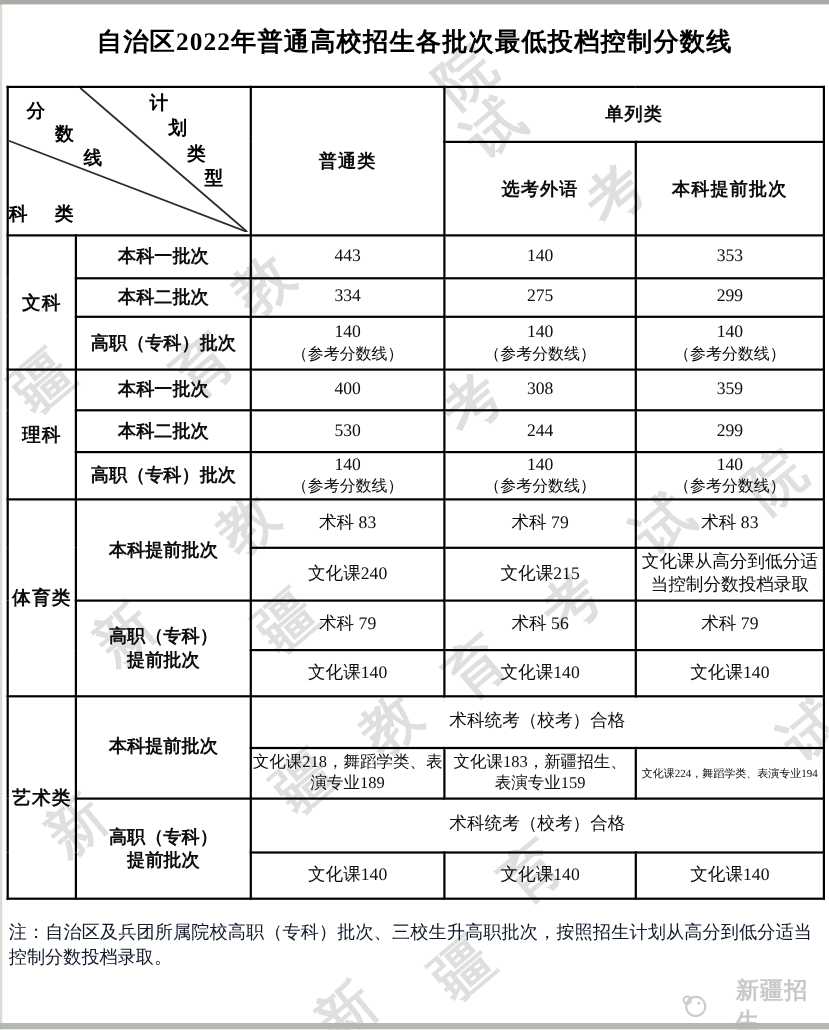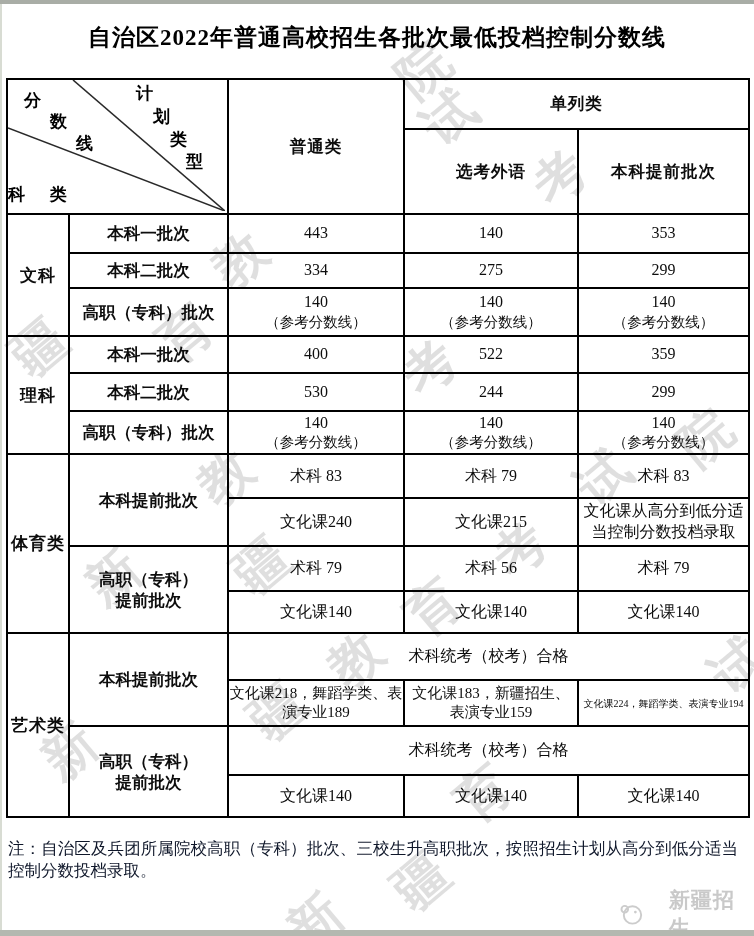--- a/index.html
+++ b/index.html
@@ -154,21 +154,21 @@
     <td class="val">
           <div>140</div>
           <div class="sub">（参考分数线）</div>
         </td>
   </tr>
 
   <tr style="height:37px">
     <td class="cat" rowspan="3">理科</td>
     <td class="batch">本科一批次</td>
     <td class="val">400</td>
-    <td class="val">522</td>
+    <td class="val">308</td>
     <td class="val">359</td>
   </tr>
   <tr style="height:38px">
     <td class="batch">本科二批次</td>
     <td class="val">530</td>
     <td class="val">244</td>
     <td class="val">299</td>
   </tr>
   <tr style="height:43px">
     <td class="batch">高职（专科）批次</td>

